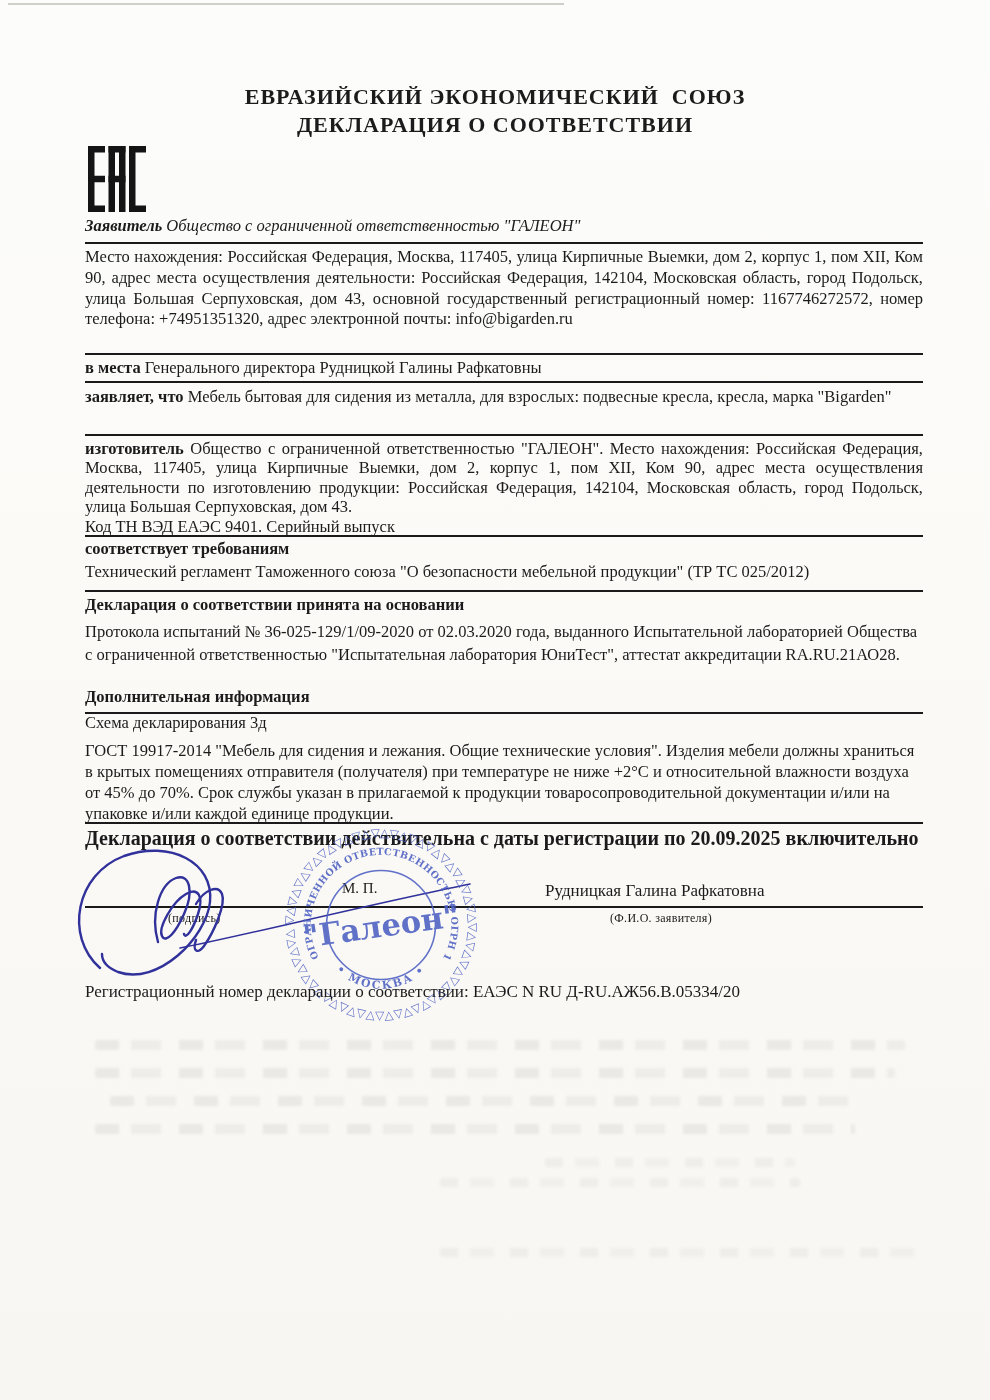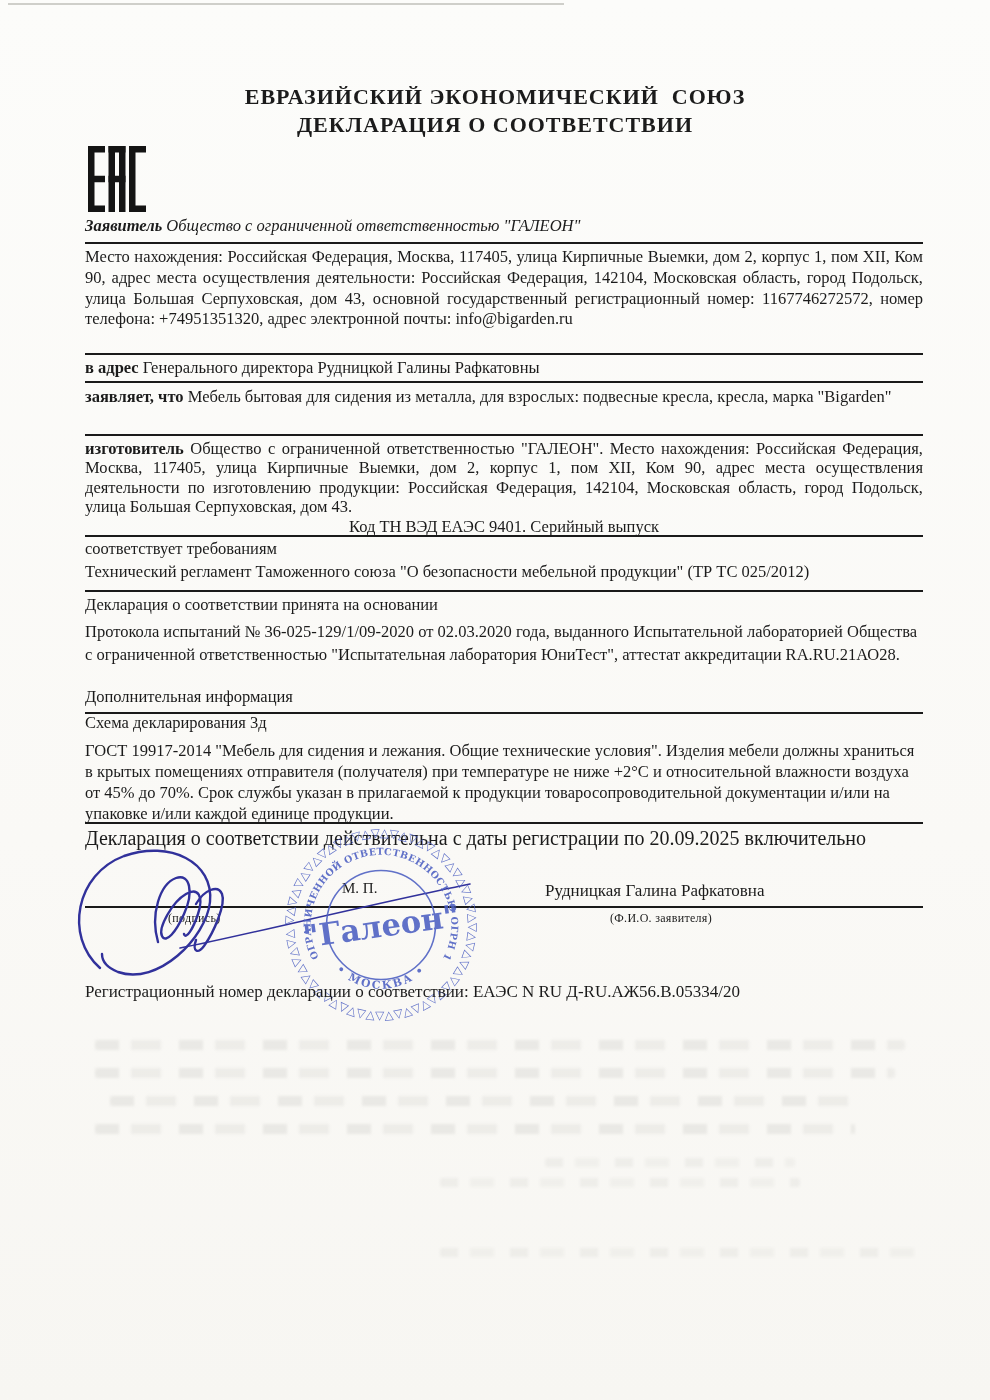--- a/index.html
+++ b/index.html
@@ -5,21 +5,21 @@
   html,body{margin:0;padding:0;}
   body{width:990px;height:1400px;background:#f6f5f2;font-family:"Liberation Serif","DejaVu Serif",serif;color:#1b1b1b;}
   .page{position:relative;width:990px;height:1400px;background:linear-gradient(180deg,#fcfcfa 0%,#faf9f6 60%,#f7f6f2 100%);overflow:hidden;}
   .abs{position:absolute;}
   .col{left:85px;width:838px;}
   .b{font-weight:bold;}
   .title-line{left:0;width:100%;text-align:center;font-weight:bold;font-size:22px;letter-spacing:1px;white-space:pre;}
   .body-text{font-size:16.5px;line-height:20.8px;}
   .just{text-align:justify;}
   .rule{left:85px;width:838px;height:0;border-top:2px solid #1a1a1a;}
-  .sec-h{font-weight:normal;font-size:16.5px;}
+  .sec-h{font-weight:bold;font-size:16.5px;}
   .cap{font-size:12px;letter-spacing:.3px;}
   .reg{font-weight:normal;font-size:17px;}
   .scan-edge{left:8px;top:3px;width:556px;height:2px;background:#cfcfca;}
   .ghost{filter:blur(1.6px);opacity:.5;height:10px;border-radius:3px;
     background:repeating-linear-gradient(90deg,rgba(148,148,142,.30) 0 24px,rgba(148,148,142,0) 24px 36px,rgba(148,148,142,.22) 36px 66px,rgba(148,148,142,0) 66px 84px);}
   .ghost2{filter:blur(1.8px);opacity:.4;height:9px;border-radius:3px;
     background:repeating-linear-gradient(90deg,rgba(150,150,144,.26) 0 18px,rgba(150,150,144,0) 18px 30px,rgba(150,150,144,.20) 30px 54px,rgba(150,150,144,0) 54px 70px);}
   svg text{font-family:"DejaVu Serif","Liberation Serif",serif;}
 </style>
 </head>
@@ -53,35 +53,35 @@
   <div class="abs col body-text" style="top:216px;font-style:italic;">
     <span class="b">Заявитель</span>
     <span>Общество с ограниченной ответственностью "ГАЛЕОН"</span>
   </div>
   <div class="abs rule" style="top:242px;"></div>
 
   <div class="abs col body-text just" style="top:247px;">Место нахождения: Российская Федерация, Москва, 117405, улица Кирпичные Выемки, дом 2, корпус 1, пом XII, Ком 90, адрес места осуществления деятельности: Российская Федерация, 142104, Московская область, город Подольск, улица Большая Серпуховская, дом 43, основной государственный регистрационный номер: 1167746272572, номер телефона: +74951351320, адрес электронной почты: info@bigarden.ru</div>
   <div class="abs rule" style="top:353px;"></div>
 
   <div class="abs col body-text" style="top:358px;">
-    <span class="b">в адрес</span>
+    <span class="b">в места</span>
     <span>Генерального директора Рудницкой Галины Рафкатовны</span>
   </div>
   <div class="abs rule" style="top:381px;"></div>
 
   <div class="abs col body-text" style="top:386px;line-height:22px;">
     <span class="b">заявляет, что</span>
     <span>Мебель бытовая для сидения из металла, для взрослых: подвесные кресла, кресла, марка "Bigarden"</span>
   </div>
   <div class="abs rule" style="top:434px;"></div>
 
   <div class="abs col body-text just" style="top:439px;line-height:19.4px;">
     <span class="b">изготовитель</span>
     <span>Общество с ограниченной ответственностью "ГАЛЕОН". Место нахождения: Российская Федерация, Москва, 117405, улица Кирпичные Выемки, дом 2, корпус 1, пом XII, Ком 90, адрес места осуществления деятельности по изготовлению продукции: Российская Федерация, 142104, Московская область, город Подольск, улица Большая Серпуховская, дом 43.</span>
-    <div style="text-align:center;">Код ТН ВЭД ЕАЭС 9401. Серийный выпуск</div>
+    <div style="text-align:left;">Код ТН ВЭД ЕАЭС 9401. Серийный выпуск</div>
   </div>
   <div class="abs rule" style="top:535px;"></div>
 
   <div class="abs col sec-h" style="top:539px;">соответствует требованиям</div>
   <div class="abs col body-text" style="top:562px;">Технический регламент Таможенного союза "О безопасности мебельной продукции" (ТР ТС 025/2012)</div>
   <div class="abs rule" style="top:590px;"></div>
 
   <div class="abs col sec-h" style="top:595px;">Декларация о соответствии принята на основании</div>
   <div class="abs col body-text" style="top:621px;line-height:22.5px;">Протокола испытаний № 36-025-129/1/09-2020 от 02.03.2020 года, выданного Испытательной лабораторией Общества с ограниченной ответственностью "Испытательная лаборатория ЮниТест", аттестат аккредитации RA.RU.21АО28.</div>
   <div class="abs col body-text" style="top:713px;">Схема декларирования 3д</div>

